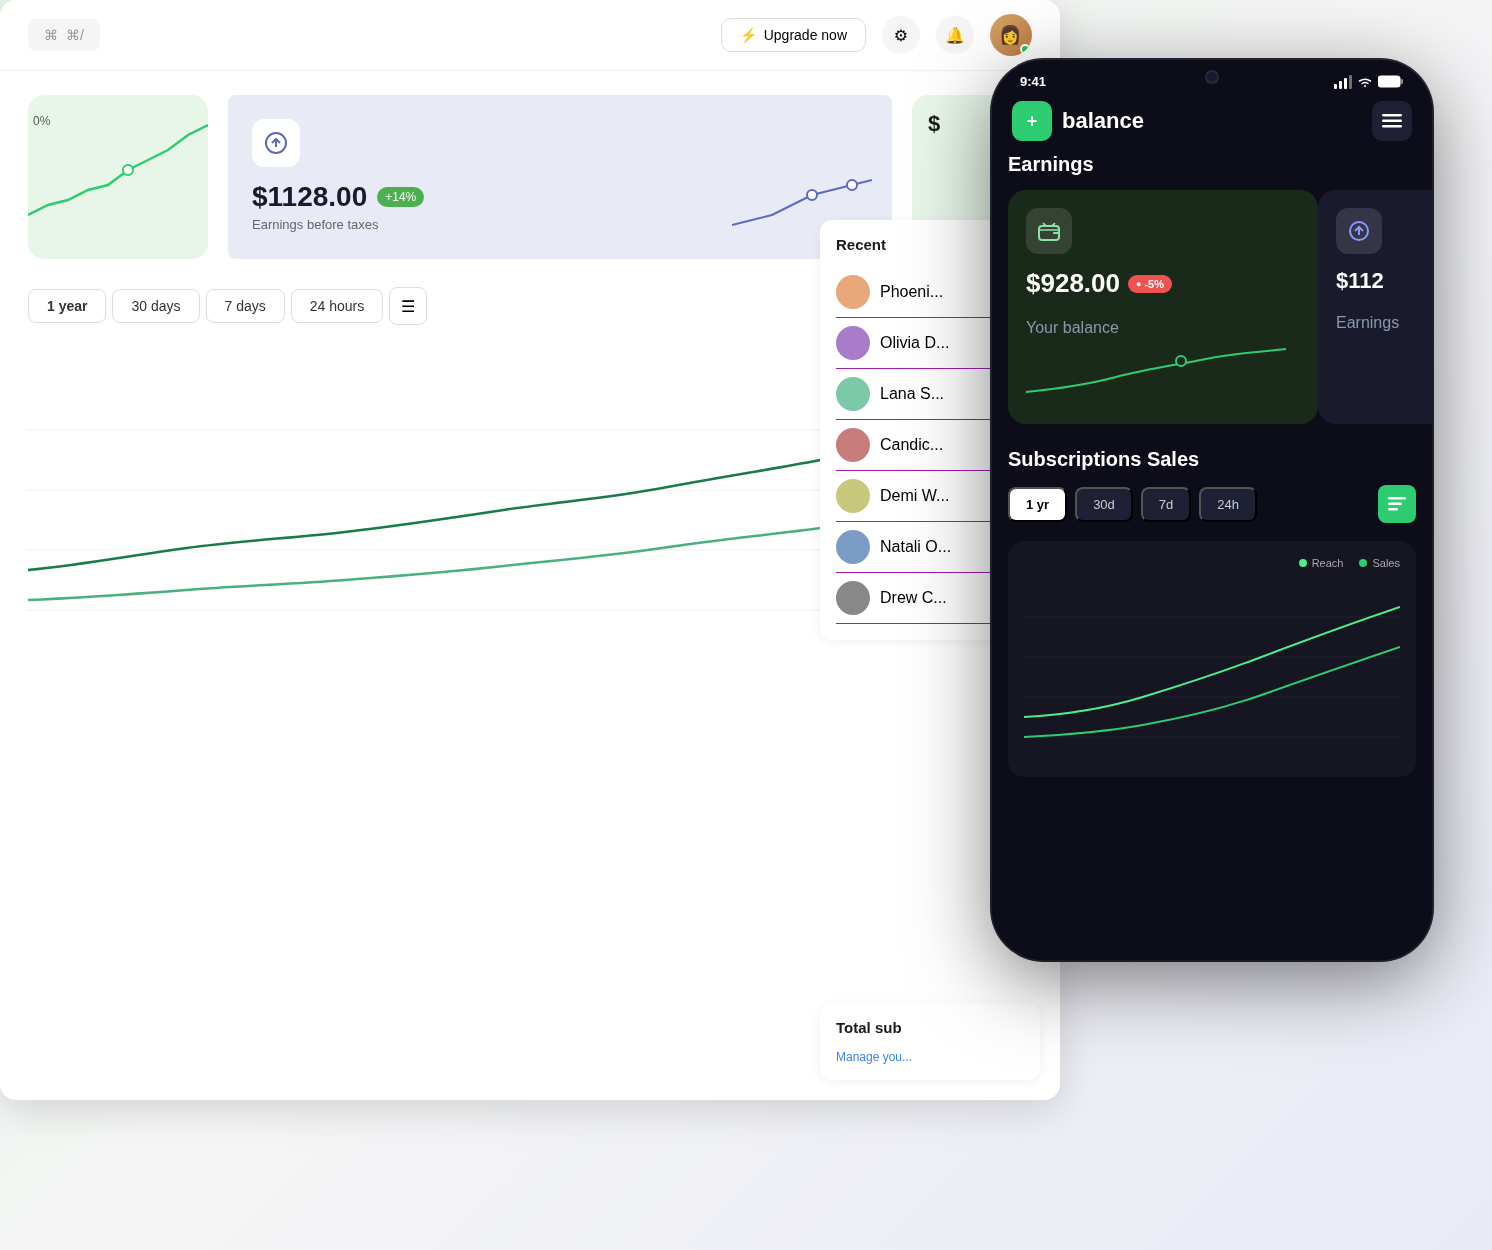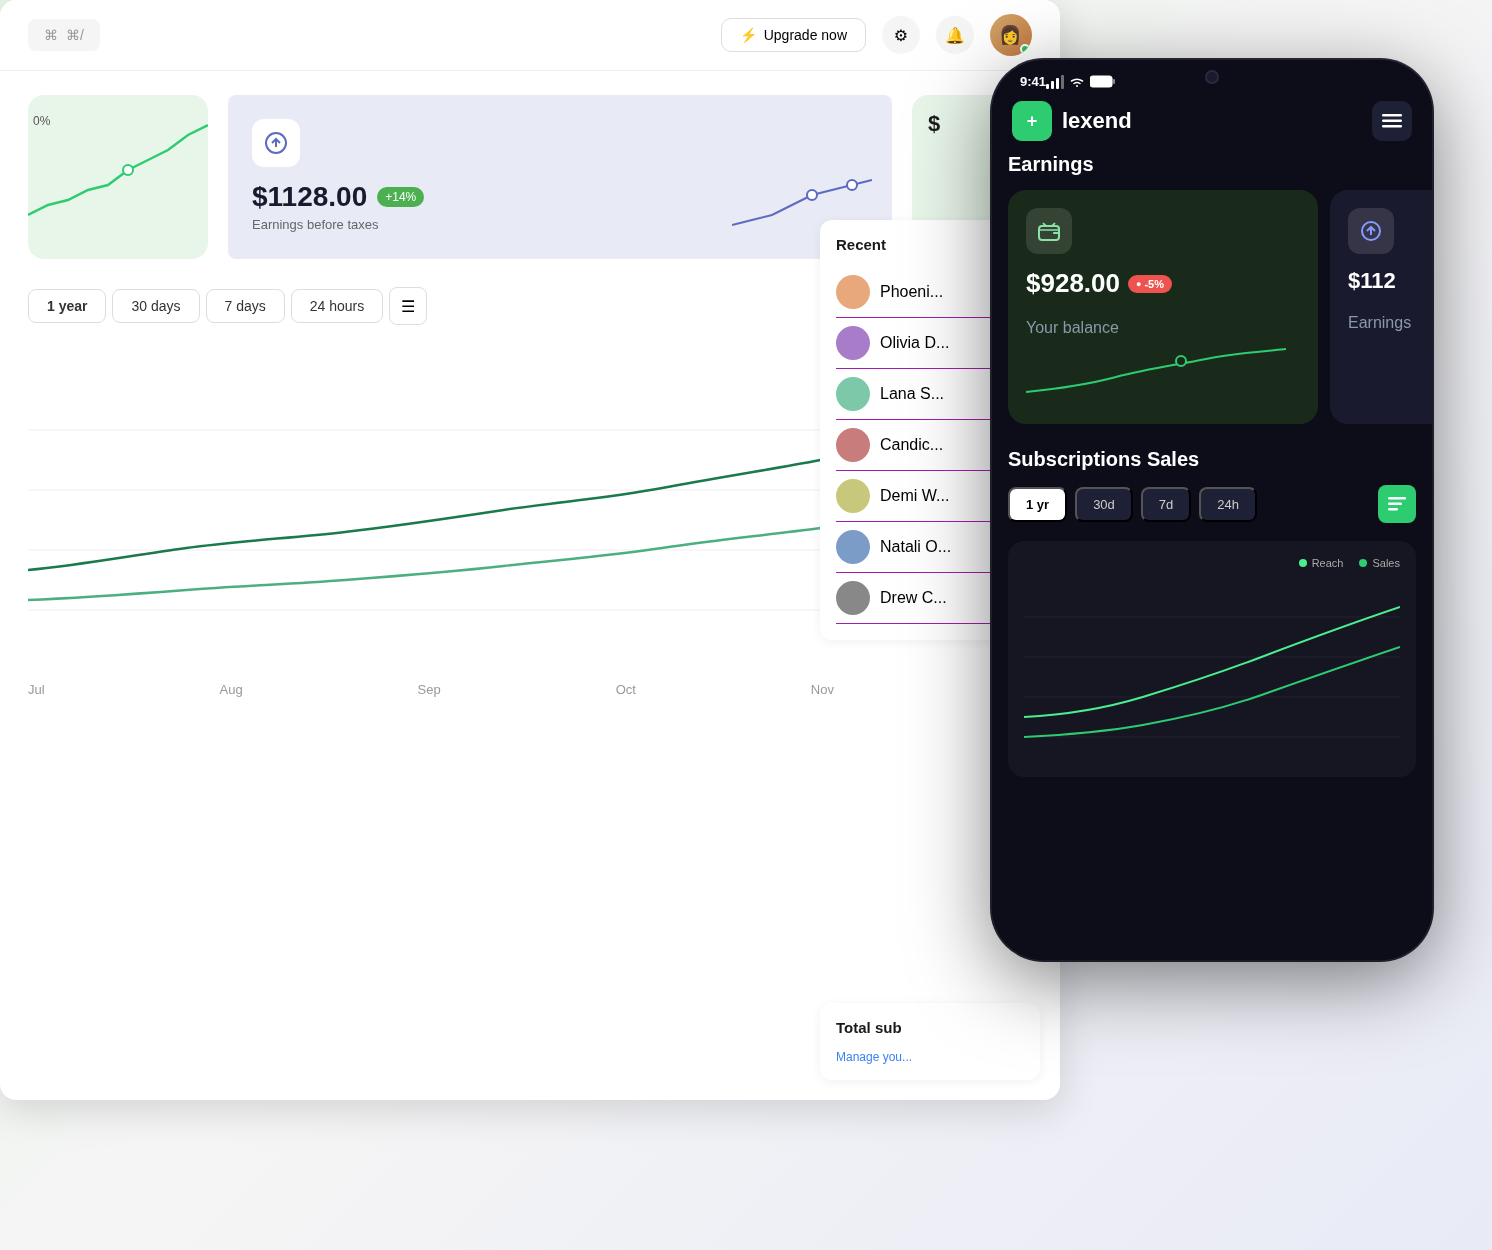--- a/index.html
+++ b/index.html
@@ -280,20 +280,21 @@
       height: 100%;
       background: #0d0d1a;
       border-radius: 50px;
       overflow: hidden;
       padding: 0;
     }
 
     
     .phone-status {
       display: flex;
+      justify-content: space-between;
       align-items: center;
       padding: 14px 28px 0;
       color: #fff;
       font-size: 13px;
       font-weight: 600;
     }
     .status-icons {
       display: flex;
       align-items: center;
       gap: 5px;
@@ -342,21 +343,21 @@
     .phone-section-title {
       color: #fff;
       font-size: 20px;
       font-weight: 700;
       margin-bottom: 14px;
     }
 
     
     .phone-cards-row {
       display: flex;
-      gap: 12px;
+      gap: 0;
       margin-bottom: 24px;
       overflow: visible;
     }
     .phone-card {
       flex: 0 0 310px;
       background: #1a2a1a;
       border-radius: 18px;
       padding: 18px;
       position: relative;
       min-height: 170px;
@@ -560,28 +561,20 @@
         <line x1="0" y1="60" x2="950" y2="60" stroke="#f0f0f0" stroke-width="1"></line>
         <line x1="0" y1="120" x2="950" y2="120" stroke="#f0f0f0" stroke-width="1"></line>
         <line x1="0" y1="180" x2="950" y2="180" stroke="#f0f0f0" stroke-width="1"></line>
         <line x1="0" y1="240" x2="950" y2="240" stroke="#f0f0f0" stroke-width="1"></line>
 
         <path d="M0,200 C50,195 100,185 150,178 C200,171 250,168 300,162 C350,156 400,148 450,140 C500,132 550,128 600,118 C650,108 700,100 750,90 C800,80 850,72 950,60" stroke="#1a7a4a" stroke-width="2.5" fill="none"></path>
 
         <path d="M0,230 C50,228 100,224 150,220 C200,216 250,214 300,210 C350,206 400,202 450,196 C500,190 550,186 600,178 C650,170 700,165 750,158 C800,151 850,145 950,135" stroke="#4caf80" stroke-width="2.5" fill="none"></path>
       </svg>
       
-      <div class="x-axis">
-        <span>Jul</span>
-        <span>Aug</span>
-        <span>Sep</span>
-        <span>Oct</span>
-        <span>Nov</span>
-        <span>Dec</span>
-      </div>
     </div>
 
   </div>
 
   <div style="position:absolute;top:220px;right:20px;width:220px;background:#fff;border-radius:12px;padding:16px;box-shadow:0 2px 12px rgba(0,0,0,0.06);">
     <div class="section-title">Recent</div>
     <div class="subscriber-item">
       <div style="width:34px;height:34px;border-radius:50%;background:#e8a87c;flex-shrink:0;"></div>
       <span>Phoeni...</span>
     </div>
@@ -645,21 +638,21 @@
           <svg width="26" height="13" viewBox="0 0 26 13" fill="none">
             <rect x="0" y="1" width="22" height="11" rx="3" stroke="white" stroke-width="1.2" fill="white"></rect>
             <rect x="23" y="4" width="2" height="5" rx="1" fill="white" opacity="0.5"></rect>
           </svg>
         </div>
       </div>
 
       <div class="phone-header">
         <div class="phone-logo">
           <div class="logo-icon">+</div>
-          <span class="logo-text">lexend</span>
+          <span class="logo-text">balance</span>
         </div>
         <div class="hamburger">
           <svg width="20" height="14" viewBox="0 0 20 14" fill="white">
             <rect y="0" width="20" height="2.5" rx="1.2"></rect>
             <rect y="5.5" width="20" height="2.5" rx="1.2"></rect>
             <rect y="11" width="20" height="2.5" rx="1.2"></rect>
           </svg>
         </div>
       </div>
 

